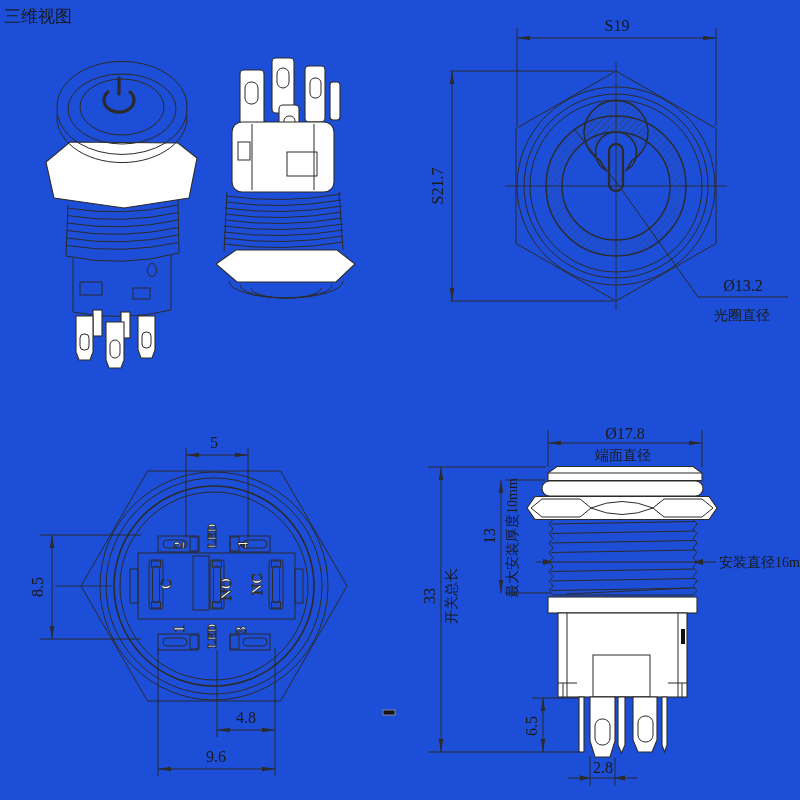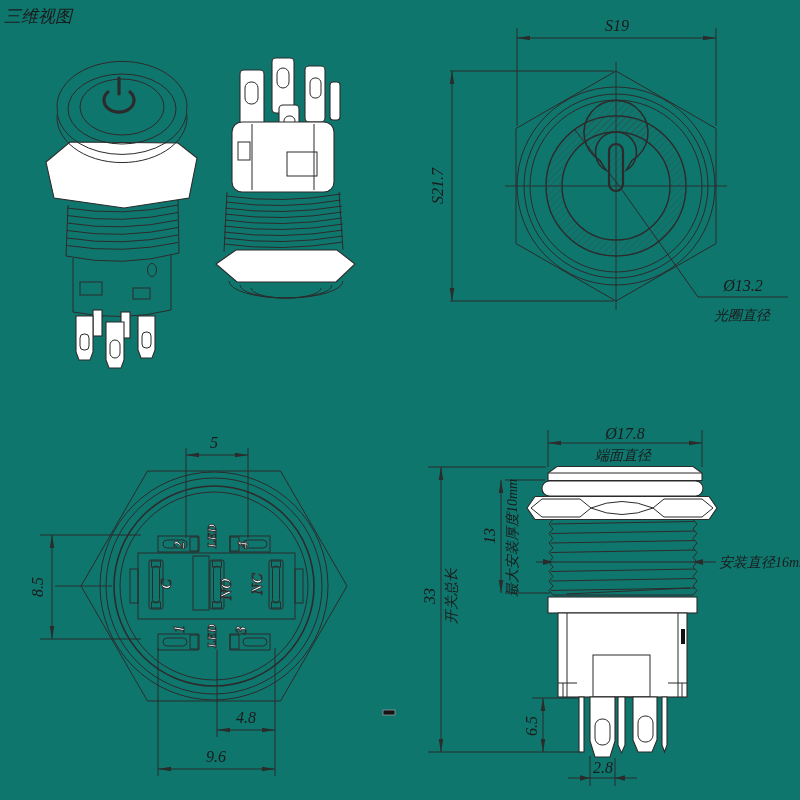--- a/index.html
+++ b/index.html
@@ -1,16 +1,16 @@
 <!DOCTYPE html>
 <html><head>
 <meta charset="utf-8">
 <style>
   html,body{margin:0;padding:0;background:#ffffff;}
-  .page{position:relative;width:800px;height:800px;background:#0f766e;overflow:hidden;font-style:italic;}
+  .page{position:relative;width:800px;height:800px;background:#1d4ed8;overflow:hidden;}
   svg{font-family:"Liberation Serif","DejaVu Serif",serif;}
   svg text{fill:#1a1a1a;}
   .ln{stroke:#2b2b2b;stroke-width:1;fill:none;}
   .ln2{stroke:#2b2b2b;stroke-width:1.6;fill:none;}
   .thin{stroke:#2b2b2b;stroke-width:0.9;fill:none;}
   .wht{fill:#ffffff;stroke:#2b2b2b;stroke-width:1.1;}
   .dim{stroke:#2b2b2b;stroke-width:1;fill:none;}
   .dtxt{font-size:16px;}
   .ctxt{font-size:14px;}
   .term{font-size:15px;font-weight:bold;fill:#ffffff;stroke:#2b2b2b;stroke-width:0.9;}

